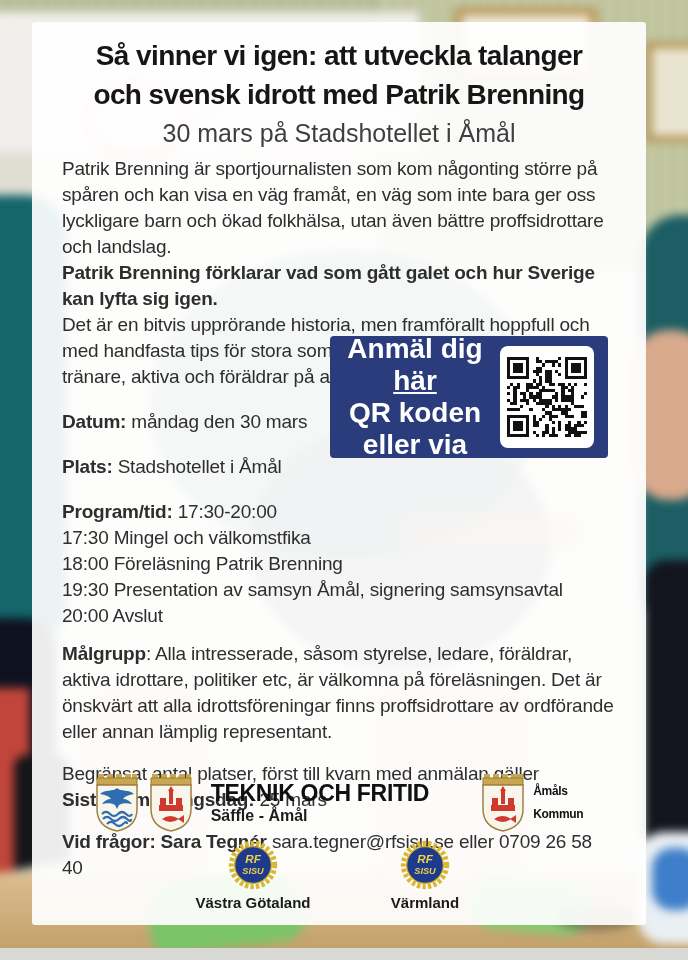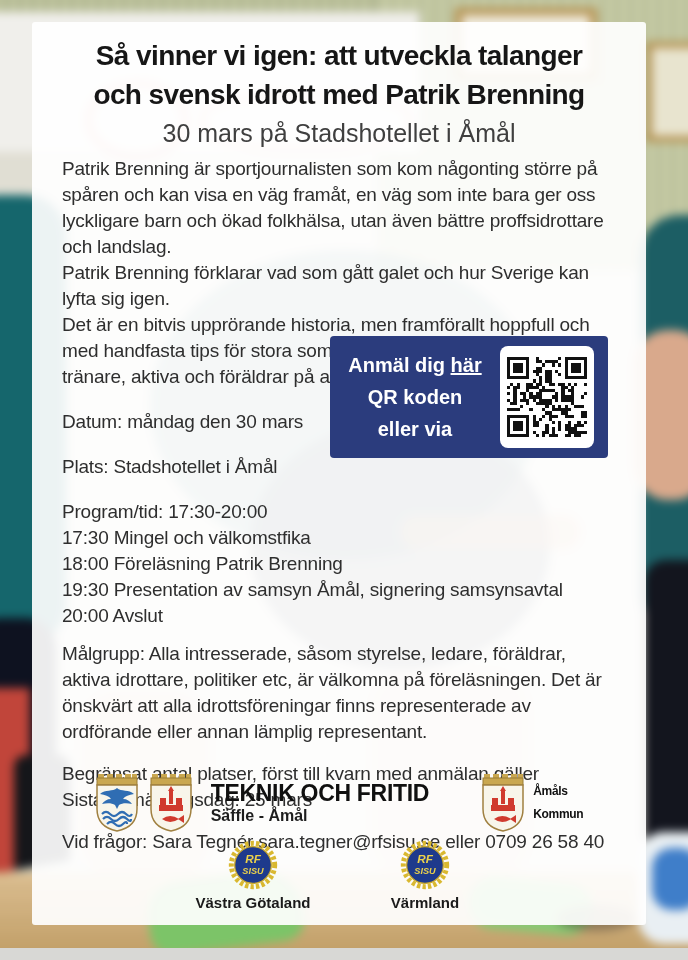--- a/index.html
+++ b/index.html
@@ -50,35 +50,35 @@
     position:absolute;left:32px;top:22px;width:614px;height:903px;
     background:rgba(255,255,255,.92);z-index:1;border-radius:3px;
     box-sizing:border-box;padding:14px 30px 0 30px;color:#2e2e2e;
   }
   .title{margin:0;text-align:center;font-size:28px;font-weight:800;line-height:39px;
     color:#161616;letter-spacing:-0.6px;}
   .subtitle{text-align:center;font-size:25px;line-height:30px;color:#3f3f3f;margin-top:4px;font-weight:400;}
   .body-text{font-size:19px;line-height:26px;letter-spacing:-0.2px;}
   .intro{margin-top:8px;}
   .intro p{margin:0;}
-  .b{font-weight:400;}
+  .b{font-weight:700;}
   .details{margin-top:6px;}
   .detail-line{margin-top:19px;}
   .schedule div{margin:0;}
   .malgrupp{margin-top:12px;}
   .closing1{margin-top:16px;}
   .contact{margin-top:16px;}
 
   
   .signup{
     position:absolute;left:298px;top:314px;width:278px;height:122px;border-radius:4px;
     display:flex;align-items:center;justify-content:space-between;
     padding:0 14px 0 16px;box-sizing:border-box;
   }
-  .signup-text{color:#fff;font-weight:700;font-size:20px;line-height:32px;text-align:center;width:138px;}
+  .signup-text{color:#fff;font-weight:700;font-size:28px;line-height:32px;text-align:center;width:138px;}
   .har-link{color:#fff;text-decoration:underline;cursor:pointer;}
   .qr-wrap{background:#fff;border-radius:8px;width:94px;height:102px;display:flex;align-items:center;justify-content:center;}
   .qr-wrap svg{display:block;}
 
   
   .logos-row1{position:absolute;left:0;right:0;top:752px;display:flex;justify-content:center;align-items:center;gap:10px;}
   .teknik-text{margin-left:8px;}
   .teknik-title{font-size:23px;font-weight:800;color:#101010;letter-spacing:-0.3px;line-height:26px;}
   .teknik-sub{font-size:16px;font-weight:600;color:#1d1d1d;line-height:20px;}
   .kommun-group{display:flex;align-items:center;gap:8px;margin-left:42px;}
@@ -356,21 +356,21 @@
           <rect x="19" y="1" width="5" height="5" fill="#fff"></rect>
           <rect x="20" y="2" width="3" height="3" fill="#111"></rect>
           <rect x="0" y="18" width="7" height="7" fill="#111"></rect>
           <rect x="1" y="19" width="5" height="5" fill="#fff"></rect>
           <rect x="2" y="20" width="3" height="3" fill="#111"></rect>
         </svg>
     </div>
   </div>
 
   <div class="malgrupp body-text">
-    <span class="b">Målgrupp</span><span>: Alla intresserade, såsom styrelse, ledare, föräldrar, aktiva idrottare, politiker etc, är välkomna på föreläsningen. Det är önskvärt att alla idrottsföreningar finns representerade av ordförande eller annan lämplig representant.</span>
+    <span class="b">Målgrupp</span><span>: Alla intresserade, såsom styrelse, ledare, föräldrar, aktiva idrottare, politiker etc, är välkomna på föreläsningen. Det är önskvärt att alla idrottsföreningar finns proffsidrottare av ordförande eller annan lämplig representant.</span>
   </div>
 
   <div class="closing1 body-text">
     <div>Begränsat antal platser, först till kvarn med anmälan gäller</div>
     <div><span class="b">Sista anmälningsdag:</span><span> 25 mars</span></div>
   </div>
 
   <div class="contact body-text">
     <span class="b">Vid frågor: Sara Tegnér</span><span> sara.tegner@rfsisu.se eller 0709 26 58 40</span>
   </div>

